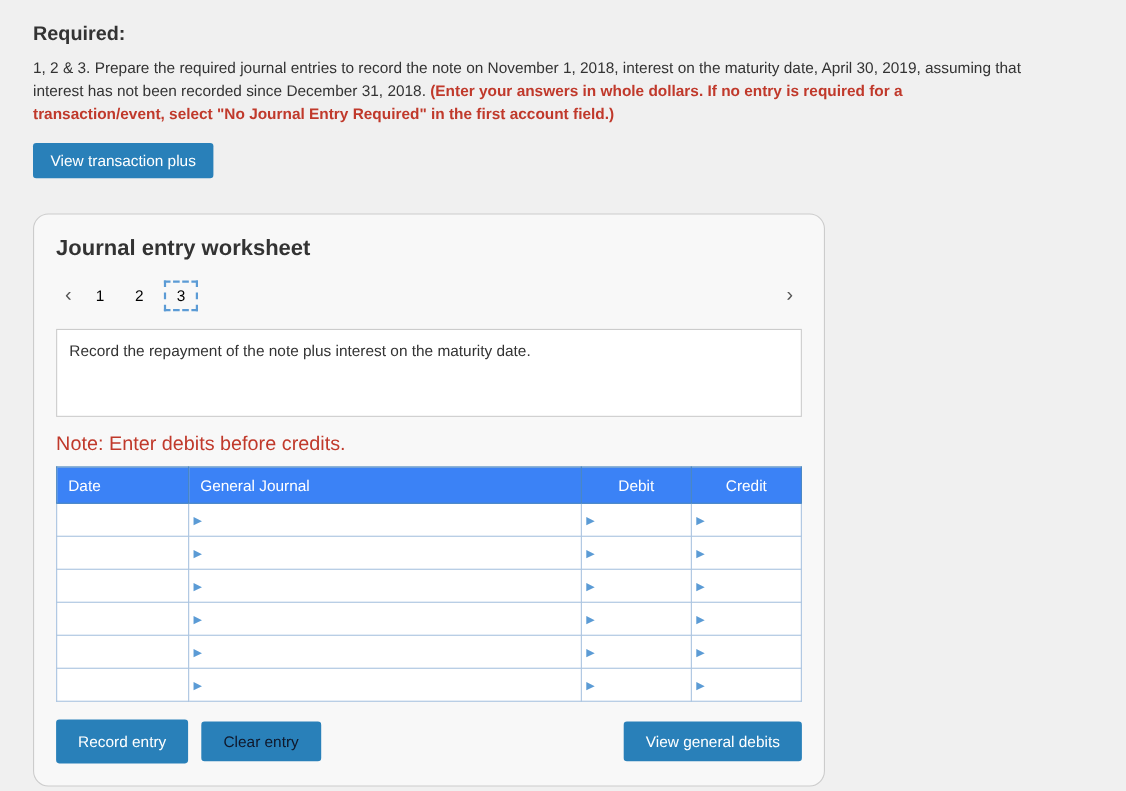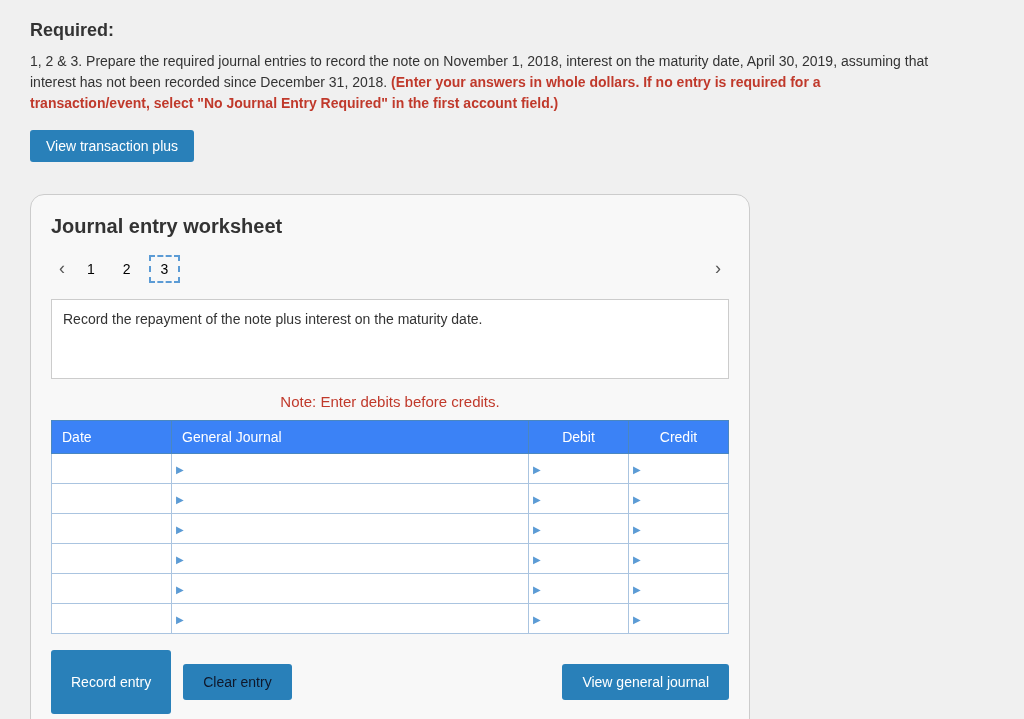--- a/index.html
+++ b/index.html
@@ -97,23 +97,22 @@
       border: 1px solid #ccc;
       background: white;
       padding: 11px;
       margin-bottom: 14px;
       min-height: 80px;
       font-size: 14px;
     }
 
     .note-text {
       color: #c0392b;
-      font-size: 15px;
+      font-size: 18px;
       margin-bottom: 10px;
-      text-align: center;
     }
 
     .journal-table {
       width: 100%;
       border-collapse: collapse;
       margin-bottom: 16px;
     }
 
     .journal-table thead tr {
       background-color: #3b82f6;
@@ -175,21 +174,21 @@
     .bottom-buttons {
       display: flex;
       gap: 12px;
       align-items: center;
     }
 
     .btn-record {
       background-color: #2980b9;
       color: white;
       border: none;
-      padding: 24px 20px;
+      padding: 12px 20px;
       font-size: 14px;
       cursor: pointer;
       border-radius: 3px;
     }
 
     .btn-clear {
       background-color: #2980b9;
       color: #0f172a;
       border: none;
       padding: 10px 20px;
@@ -287,18 +286,18 @@
           <td class="has-arrow general-journal-cell"><input type="text" style=""></td>
           <td class="has-arrow"><input type="text" style=""></td>
           <td class="has-arrow"><input type="text" style=""></td>
         </tr>
       </tbody>
   </table>
 
   <div class="bottom-buttons">
     <button class="btn-record">Record entry</button>
     <button class="btn-clear">Clear entry</button>
-    <button class="btn-view-journal">View general journal</button>
+    <button class="btn-view-journal">View general debits</button>
   </div>
 </div>
 
 
 
 
 </body></html>

